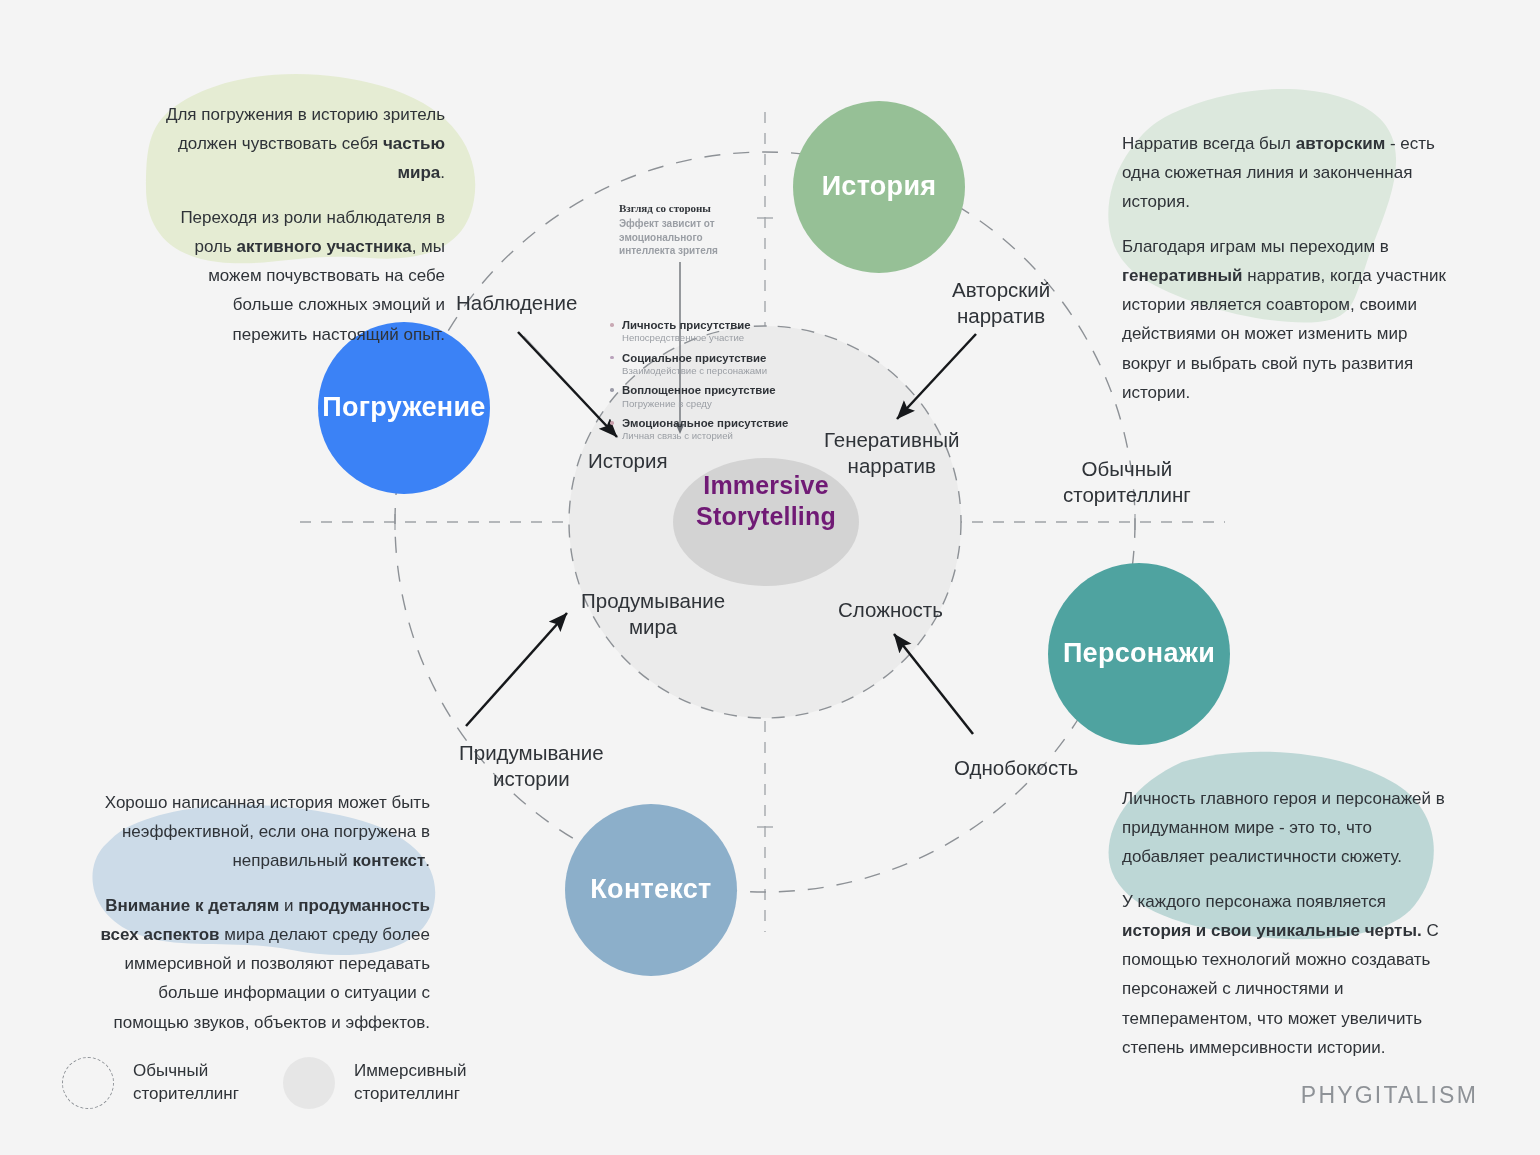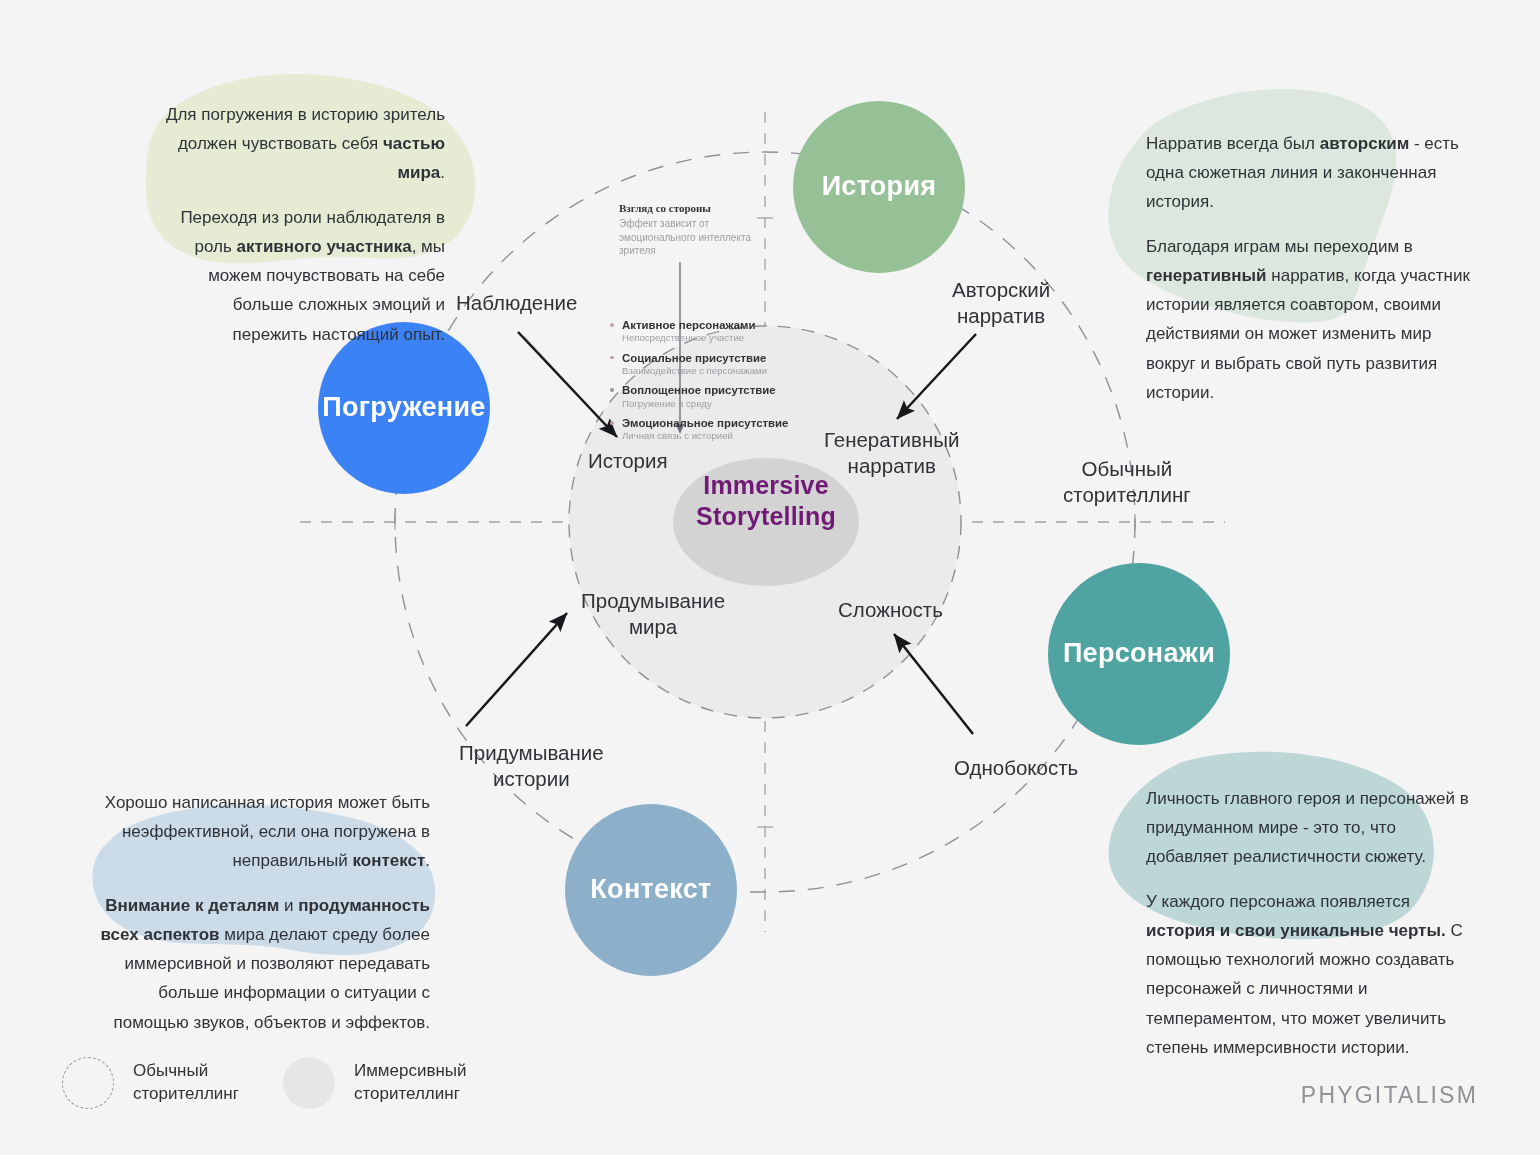--- a/index.html
+++ b/index.html
@@ -91,21 +91,21 @@
   #note-vzglyad .nv-title {
     font-size: 11px;
     font-weight: 700;
     color: #31353a;
     line-height: 1.35;
     margin-bottom: 1px;
     font-family: Liberation Serif, serif;
   }
   #note-vzglyad .nv-sub {
     font-size: 10px;
-    font-weight: 400;
+    font-weight: 700;
     color: #9a9ea4;
     line-height: 1.38;
   }
 
   
   #presence-list {
     position: absolute;
     left: 608px;
     top: 318px;
     width: 180px;
@@ -142,21 +142,21 @@
   .callout {
     position: absolute;
     font-size: 17px;
     line-height: 1.72;
     color: #2f3338;
   }
   .callout p { margin: 0; }
   .callout p + p { margin-top: 15px; }
   .callout b { font-weight: 700; }
   .callout.align-right { text-align: right; }
-  .callout.align-left  { text-align: left; margin-left: 24px; }
+  .callout.align-left  { text-align: left; }
 
   #callout-tl { left: 155px; top: 100px;  width: 290px; }
   #callout-tr { left: 1122px; top: 129px; width: 325px; }
   #callout-bl { left: 90px;  top: 788px;  width: 340px; }
   #callout-br { left: 1122px; top: 784px; width: 330px; }
 
   
   #legend {
     position: absolute;
     left: 62px;
@@ -324,21 +324,21 @@
   <div class="q-label" id="q-odnobokost">Однобокость</div>
 
   <div id="note-vzglyad">
     <div class="nv-title">Взгляд со стороны</div>
     <div class="nv-sub">Эффект зависит от эмоционального интеллекта зрителя</div>
   </div>
 
   <div id="presence-list">
       <div class="p-item">
         <span class="p-bullet" style="background: rgb(201, 169, 180);"></span>
-        <div class="p-title">Активное персонажами</div>
+        <div class="p-title">Личность присутствие</div>
         <div class="p-sub">Непосредственное участие</div>
       </div>
       <div class="p-item">
         <span class="p-bullet" style="background: rgb(185, 162, 187);"></span>
         <div class="p-title">Социальное присутствие</div>
         <div class="p-sub">Взаимодействие с персонажами</div>
       </div>
       <div class="p-item">
         <span class="p-bullet" style="background: rgb(155, 155, 168);"></span>
         <div class="p-title">Воплощенное присутствие</div>

